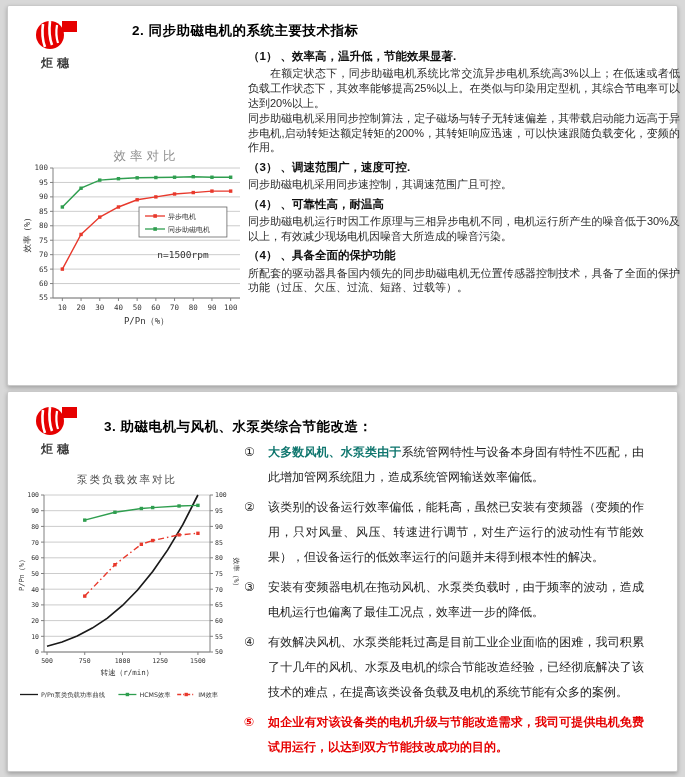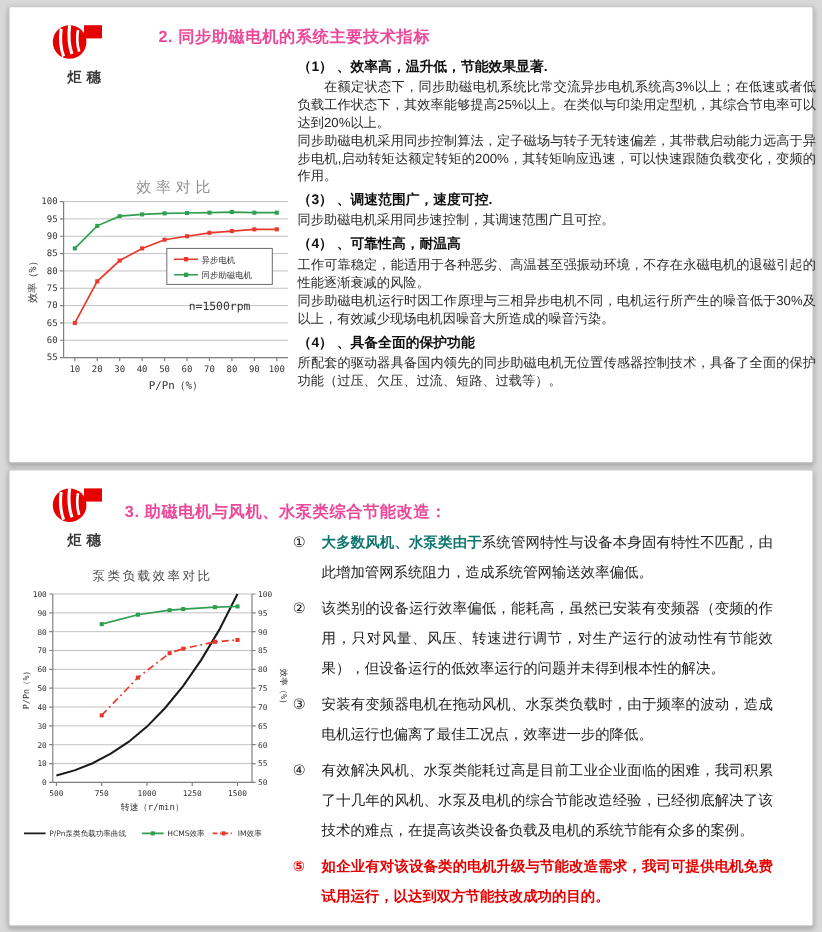--- a/index.html
+++ b/index.html
@@ -10,27 +10,27 @@
     -webkit-font-smoothing:antialiased;
   }
   .card{
     position:absolute;left:7px;width:669px;height:379px;
     background:#ffffff;border:1px solid #c9c9c9;border-radius:2px;
     box-shadow:0 2px 4px rgba(0,0,0,0.25);
   }
   #card1{top:5px;}
   #card2{top:391px;}
 
-  .logo{position:absolute;left:18px;top:8px;width:62px;text-align:right;}
+  .logo{position:absolute;left:18px;top:8px;width:62px;text-align:center;}
   .logo .logo-label{
     font-weight:700;font-size:12px;color:#3a3a3a;letter-spacing:4px;margin-top:1px;
   }
 
   .panel-title{
-    position:absolute;font-weight:700;color:#ec4899;font-size:13.5px;letter-spacing:0.5px;
+    position:absolute;font-weight:700;color:#000000;font-size:13.5px;letter-spacing:0.5px;
   }
   #card1 .panel-title{left:124px;top:16px;}
   #card2 .panel-title{left:96px;top:26px;}
 
   
   .spec-col{
     position:absolute;left:240px;top:38px;width:432px;
     font-size:11px;line-height:1.33;color:#2b2b2b;
   }
   .spec-heading{
@@ -161,21 +161,20 @@
         <text x="146.02" y="84.8" fill="#333" font-size="7" font-family="&quot;DejaVu Sans&quot;,sans-serif">同步助磁电机</text>
         <text x="160.965" y="111" fill="#333" font-size="9.5" font-family="&quot;DejaVu Sans Mono&quot;,monospace" text-anchor="middle">n=1500rpm</text>
       </svg></div>
   <div class="spec-col" id="p1-items">
       <div class="spec-heading">（1） 、效率高，温升低，节能效果显著.</div>
       <div class="spec-body indent">在额定状态下，同步助磁电机系统比常交流异步电机系统高3%以上；在低速或者低负载工作状态下，其效率能够提高25%以上。在类似与印染用定型机，其综合节电率可以达到20%以上。</div>
       <div class="spec-body">同步助磁电机采用同步控制算法，定子磁场与转子无转速偏差，其带载启动能力远高于异步电机,启动转矩达额定转矩的200%，其转矩响应迅速，可以快速跟随负载变化，变频的作用。</div>
       <div class="spec-heading">（3） 、调速范围广，速度可控.</div>
       <div class="spec-body">同步助磁电机采用同步速控制，其调速范围广且可控。</div>
       <div class="spec-heading">（4） 、可靠性高，耐温高</div>
-      <div class="spec-body">工作可靠稳定，能适用于各种恶劣、高温甚至强振动环境，不存在永磁电机的退磁引起的性能逐渐衰减的风险。</div>
       <div class="spec-body">同步助磁电机运行时因工作原理与三相异步电机不同，电机运行所产生的噪音低于30%及以上，有效减少现场电机因噪音大所造成的噪音污染。</div>
       <div class="spec-heading">（4） 、具备全面的保护功能</div>
       <div class="spec-body">所配套的驱动器具备国内领先的同步助磁电机无位置传感器控制技术，具备了全面的保护功能（过压、欠压、过流、短路、过载等）。</div>
     </div>
 </div>
 
 <div class="card" id="card2">
   <div class="logo">
     <svg width="46" height="36" viewBox="0 0 46 36">
       <circle cx="16" cy="21" r="14" fill="#e60000"></circle>

